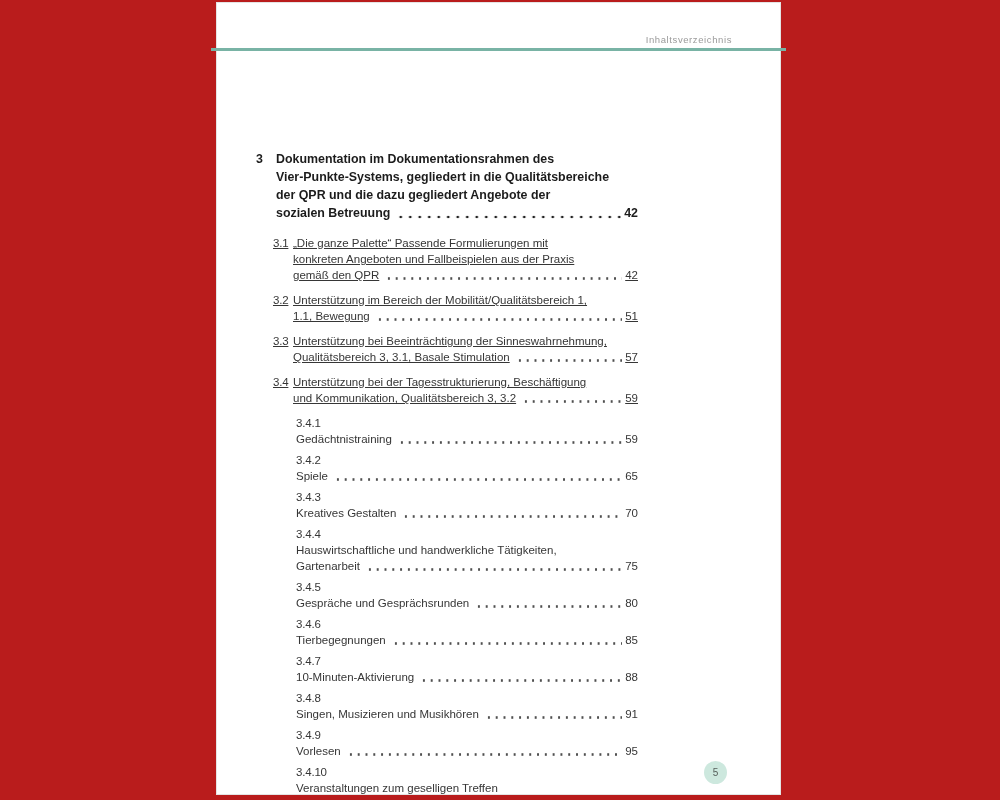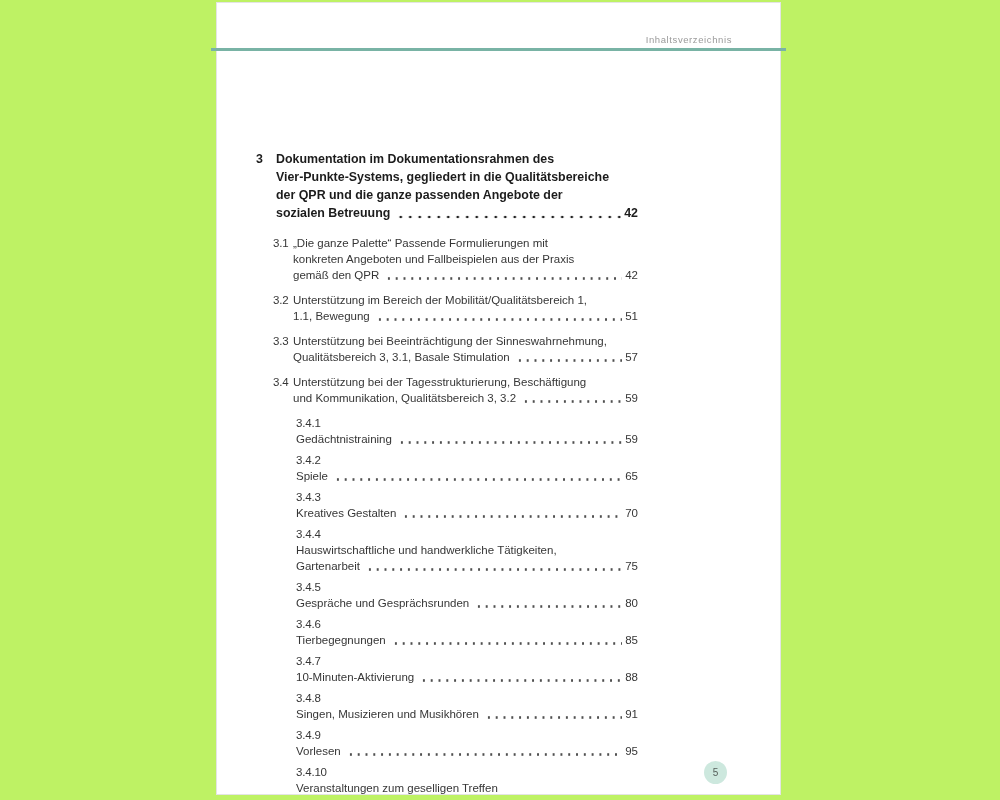--- a/index.html
+++ b/index.html
@@ -7,21 +7,21 @@
   body {
     font-family: "Liberation Sans", sans-serif;
     background: #f5f5f5;
     position: relative;
     overflow: hidden;
   }
   .canvas {
     position: absolute;
     width: 1000px; height: 800px;
     left: 0; top: 0;
-    background: #bef264;
+    background: #b91c1c;
   }
   .doc-page {
     position: absolute;
     left: 216px; top: 2px;
     width: 565px; height: 793px;
     background: #ffffff;
     border: 1px solid #e4e4e4;
   }
   .running-head {
     position: absolute;
@@ -73,21 +73,21 @@
     color: #1c1c1c;
     margin-bottom: 13px;
   }
   .lvl1 .num { width: 20px; }
   .lvl1 .leader {
     background-image: radial-gradient(circle, #222222 1.3px, rgba(0,0,0,0) 1.6px);
     background-size: 9.5px 6px;
     height: 6px;
     margin-bottom: 2px;
   }
-  .lvl2 { padding-left: 17px; margin-bottom: 9px; }
+  .lvl2 { padding-left: 17px; margin-bottom: 9px; text-decoration: underline; }
   .lvl2 .num { width: 20px; }
   .lvl3 { padding-left: 40px; margin-bottom: 5px; flex-direction: column; }
   .lvl3 .num { width: 27px; }
   .page-badge {
     position: absolute;
     left: 487px; top: 758px;
     width: 23px; height: 23px;
     border-radius: 50%;
     background: #cde8de;
     color: #56605b;
@@ -104,21 +104,21 @@
   <div class="doc-page">
     <div class="running-head">Inhaltsverzeichnis</div>
     <div class="accent-rule"></div>
 
     <div class="toc">
         <div class="entry lvl1">
           <div class="num">3</div>
           <div class="body">
             <div class="line">Dokumentation im Dokumentationsrahmen des</div>
             <div class="line">Vier-Punkte-Systems, gegliedert in die Qualitätsbereiche</div>
-            <div class="line">der QPR und die ganze passenden Angebote der</div>
+            <div class="line">der QPR und die dazu gegliedert Angebote der</div>
             <div class="line last">
               <span class="txt">sozialen Betreuung</span>
               <span class="leader"></span>
               <span class="pg">42</span>
             </div>
           </div>
         </div>
         <div class="entry lvl2">
           <div class="num">3.1</div>
           <div class="body">

